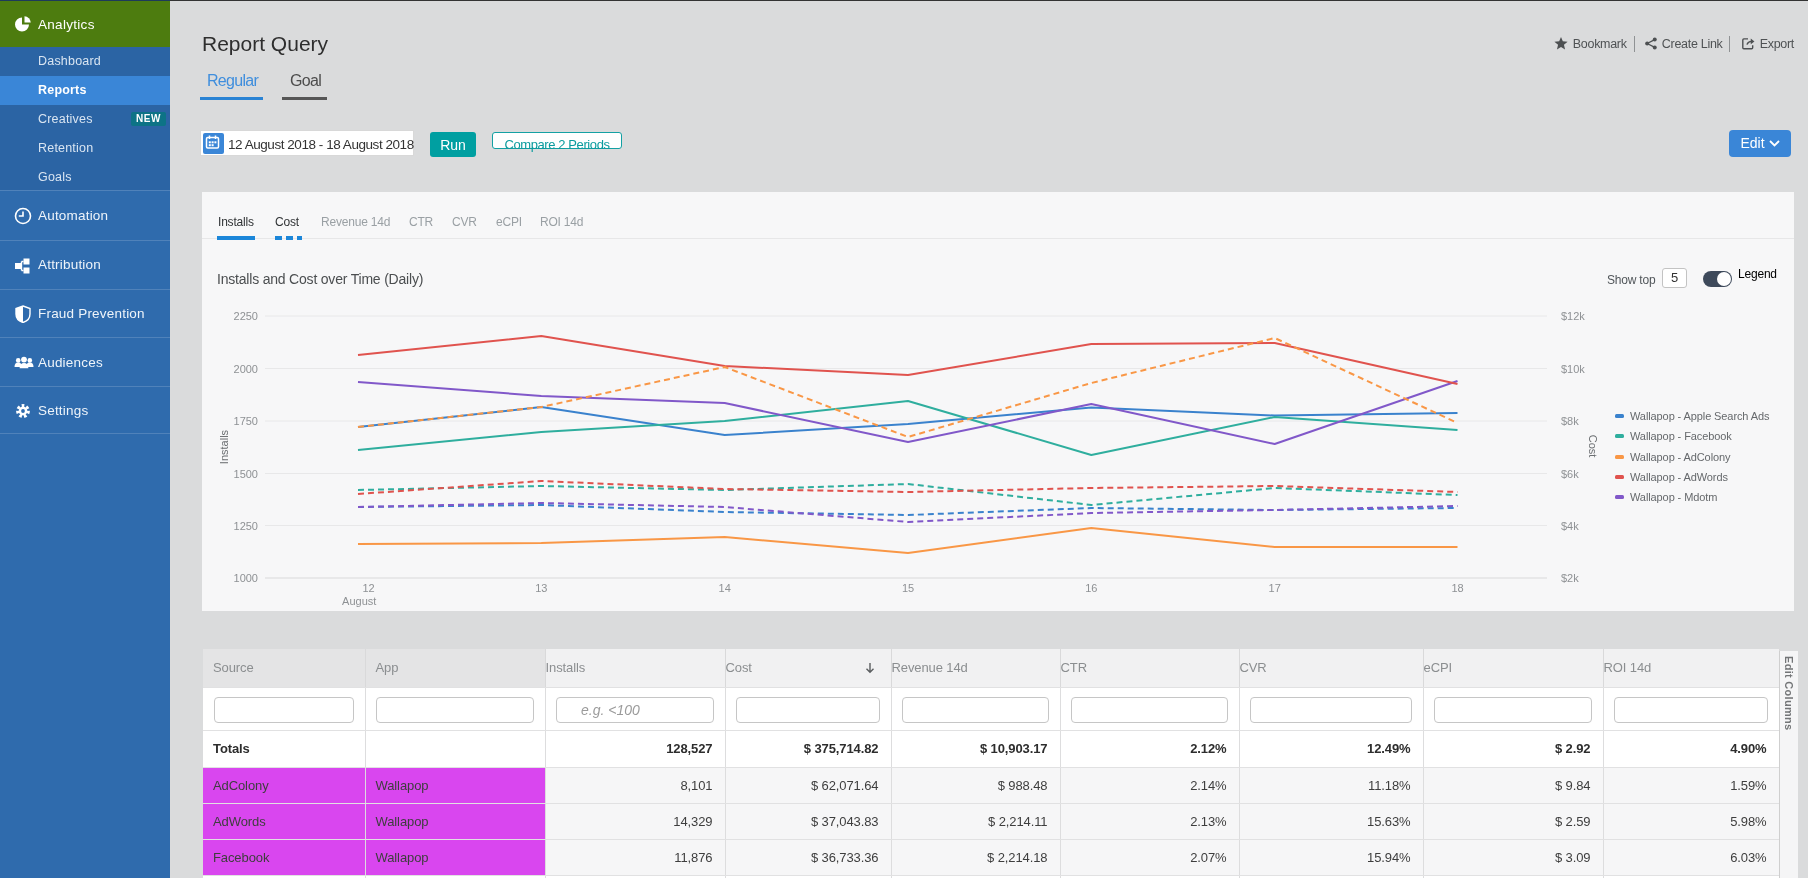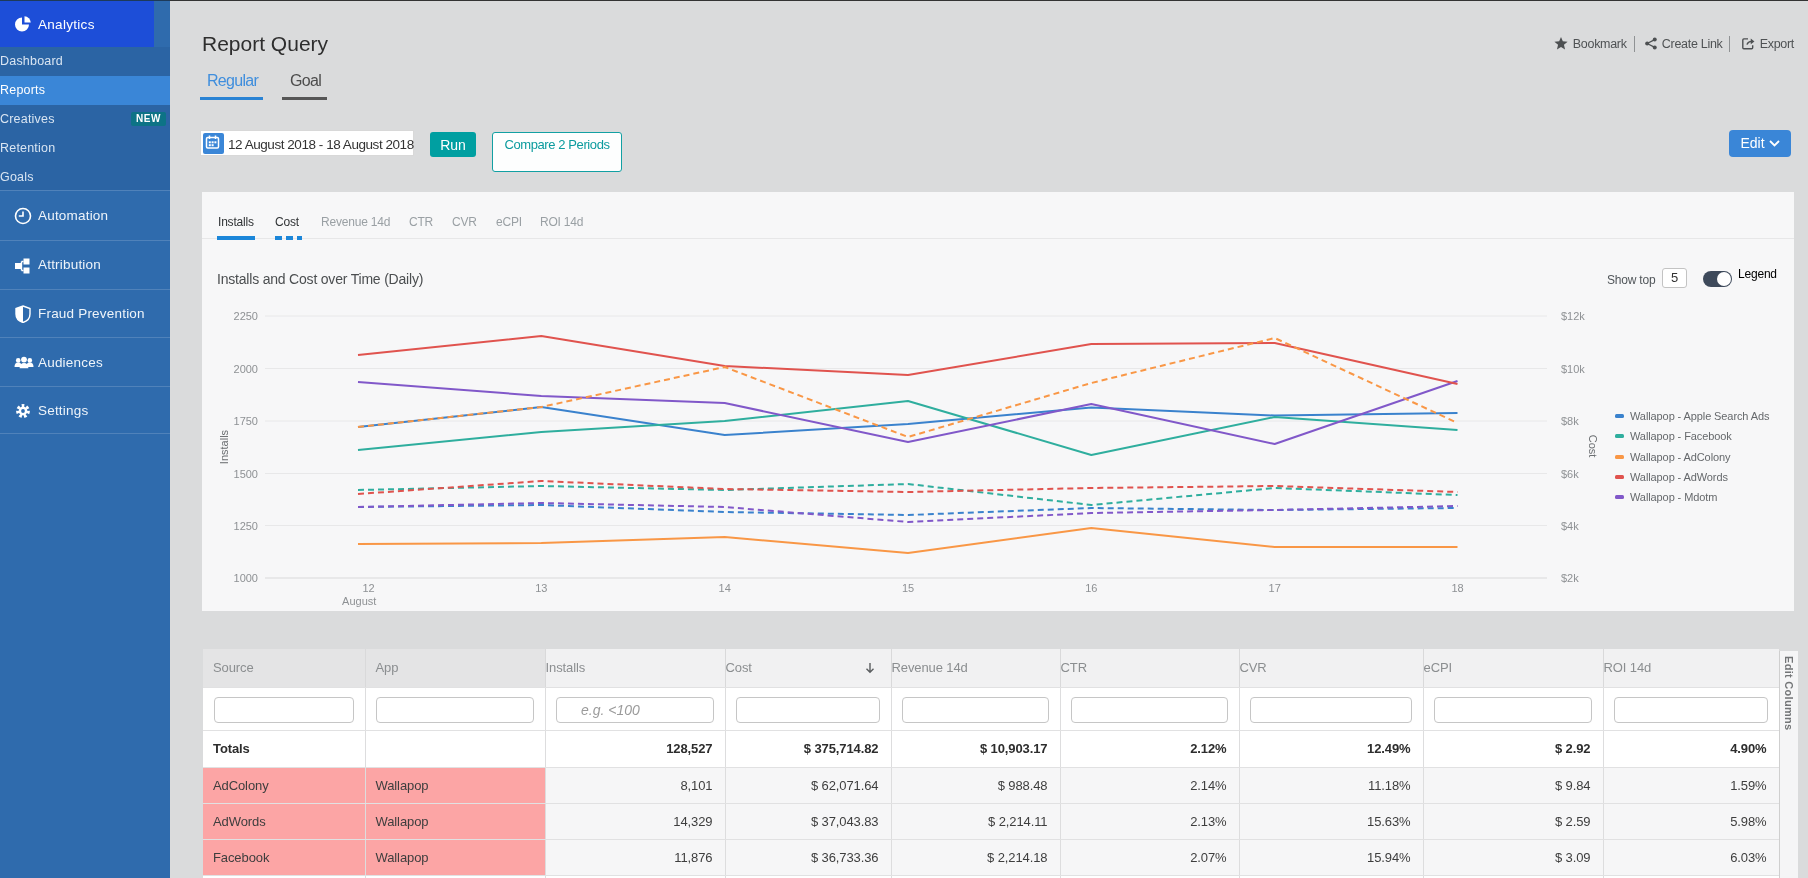--- a/index.html
+++ b/index.html
@@ -2,25 +2,25 @@
 <html><head>
 <meta charset="utf-8">
 <style>
 * { margin:0; padding:0; box-sizing:border-box; }
 html,body { width:1808px; height:878px; overflow:hidden; background:#dadbdc; font-family:"Liberation Sans", sans-serif; }
 #topline { position:absolute; left:0; top:0; width:1808px; height:1px; background:#333; z-index:50; }
 #toplineL { position:absolute; left:0; top:0; width:170px; height:1px; background:#1d3a5a; z-index:51; }
 
 
 #sidebar { position:absolute; left:0; top:0; width:170px; height:878px; background:#2f6bad; color:#e9f0f8; }
-.sb-head { position:absolute; left:0; top:1px; width:154px; height:46px; background:#1d4ed8; }
+.sb-head { position:absolute; left:0; top:1px; width:170px; height:46px; background:#4d7c0f; }
 .sb-head .lbl { position:absolute; left:38px; top:16px; font-size:13.5px; letter-spacing:.3px; color:#fff; }
 .sb-sub { position:absolute; left:0; top:47px; width:170px; height:143px; background:#2b64a4; }
-.sb-sub .item { position:absolute; left:0; width:170px; height:29px; line-height:29px; font-size:12.5px; letter-spacing:.2px; color:#d9e5f2; }
-.sb-sub .item.sel { background:#3a86d7; color:#fff; }
+.sb-sub .item { position:absolute; left:0; width:170px; height:29px; line-height:29px; padding-left:38px; font-size:12.5px; letter-spacing:.2px; color:#d9e5f2; }
+.sb-sub .item.sel { background:#3a86d7; color:#fff;font-weight:bold; }
 .newbadge { position:absolute; left:131px; top:6px; background:#0d7386; color:#fff; font-size:10px; font-weight:bold; letter-spacing:.5px; padding:2px 5px; border-radius:2px; line-height:10px; }
 .sb-main { position:absolute; left:0; width:170px; border-top:1px solid rgba(255,255,255,.16); }
 .sb-main .lbl { position:absolute; left:38px; font-size:13.5px; letter-spacing:.2px; color:#eef4fa; }
 .sb-ico { position:absolute; left:14px; }
 
 
 #title { position:absolute; left:202px; top:32px; font-size:21px; color:#2e2e2e; letter-spacing:0px; }
 #actions { position:absolute; top:36px; right:14px; height:18px; font-size:12.5px; color:#4f5254; white-space:nowrap; letter-spacing:-0.3px; }
 #actions span.sep { display:inline-block; width:1px; height:16px; background:#8f9294; margin:0 7px; vertical-align:-4px; }
 #actions svg { vertical-align:-2px; margin-right:5px; }
@@ -30,21 +30,21 @@
 #tabGoal { left:290px; color:#4c4c4c; }
 .tabline { position:absolute; top:97px; height:3px; }
 #lineRegular { left:200px; width:63px; background:#2a83d4; }
 #lineGoal { left:282px; width:45px; background:#565656; }
 
 
 #datebox { position:absolute; left:200px; top:130px; width:214px; height:26px; background:#fff; border:1px solid #d8d8d8; }
 #dateico { position:absolute; left:2px; top:2px; width:21px; height:21px; background:#3a86d7; border-radius:2px; }
 #datetxt { position:absolute; left:27px; top:6px; font-size:13.5px; color:#333; letter-spacing:-0.45px; white-space:nowrap; }
 #runbtn { position:absolute; left:430px; top:132px; width:46px; height:25px; background:#009fa1; border-radius:3px; color:#fff; font-size:14px; text-align:center; line-height:26px; }
-#cmpbtn { position:absolute; left:492px; top:132px; width:130px; height:40px; background:#fdfefe; border:1px solid #12a0a3; border-radius:3px; color:#0b9b9e; font-size:13px; letter-spacing:-0.4px; text-align:center; line-height:24px; }
+#cmpbtn { position:absolute; left:492px; top:132px; width:130px; height:17px; background:#fdfefe; border:1px solid #12a0a3; border-radius:3px; color:#0b9b9e; font-size:13px; letter-spacing:-0.4px; text-align:center; line-height:24px; }
 #editbtn { position:absolute; left:1729px; top:130px; width:62px; height:27px; background:#3a86d7; border-radius:4px; color:#fff; font-size:14px; line-height:27px; text-align:center; }
 
 
 #card { position:absolute; left:202px; top:192px; width:1592px; height:419px; background:#f7f7f8; }
 #cardtabs { position:absolute; left:0; top:0; width:1592px; height:47px; border-bottom:1px solid #e7e7e8; }
 .ctab { position:absolute; top:23px; font-size:12px; color:#9aa0a4; letter-spacing:-0.2px; }
 .ctab.on { color:#303335; }
 #ctInstalls { left:16px; } #ctCost { left:73px; } #ctRev { left:119px; } #ctCTR { left:207px; } #ctCVR { left:250px; } #ctECPI { left:294px; } #ctROI { left:338px; }
 #ulInstalls { position:absolute; left:15px; top:44px; width:38px; height:4px; background:#1b86d9; }
 #ulCost { position:absolute; left:73px; top:44px; width:27px; height:4px;
@@ -57,21 +57,21 @@
 #legendlbl { position:absolute; left:1536px; top:75px; font-size:12px; color:#000000; letter-spacing:-0.2px; }
 
 
 #tbl { position:absolute; left:203px; top:649px; border-collapse:collapse; table-layout:fixed; font-size:13px; letter-spacing:-0.1px; }
 #tbl td { border-right:1px solid #ddddde; border-bottom:1px solid #e1e1e2; overflow:hidden; white-space:nowrap; }
 #tbl tr.hdr td { height:38px; background:#f1f1f2; color:#8b8e90; border-right-color:#d9d9da; }
 #tbl tr.hdr td.dim { background:#e4e4e5; }
 #tbl tr.flt td { height:43px; background:#fff; }
 #tbl tr.tot td { height:37px; background:#fff; font-weight:bold; color:#2d2d2d; }
 #tbl tr.data td { height:36px; background:#f6f6f7; color:#3e3e3e; }
-#tbl tr.data td.dim { background:#fca5a5; }
+#tbl tr.data td.dim { background:#d946ef; }
 #tbl td.num { text-align:right; padding-right:12px; }
 #tbl td.dim { text-align:left; padding-left:10px; }
 .fin { display:block; margin:3px auto 0; height:26px; border:1px solid #c6c6c6; border-radius:4px; background:#fff; font-size:13px; padding-left:24px; font-family:"Liberation Sans", sans-serif; color:#333; }
 .fin::placeholder { color:#9b9b9b; font-style:italic; font-size:14px; }
 #editcols { position:absolute; left:1779px; top:651px; width:19px; height:227px; background:#f5f5f6; border-left:1px solid #cfcfcf; }
 #editcols span { position:absolute; left:3px; top:5px; writing-mode:vertical-rl; font-size:11px; font-weight:bold; color:#737577; letter-spacing:.3px; }
 </style>
 </head>
 <body>
 <div id="topline"></div>

